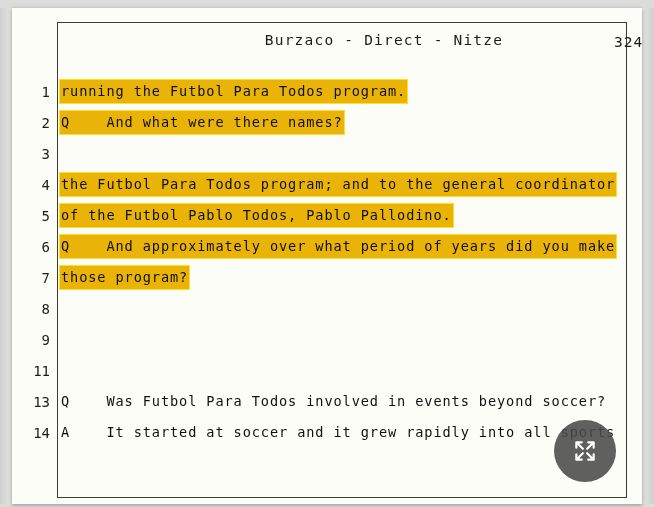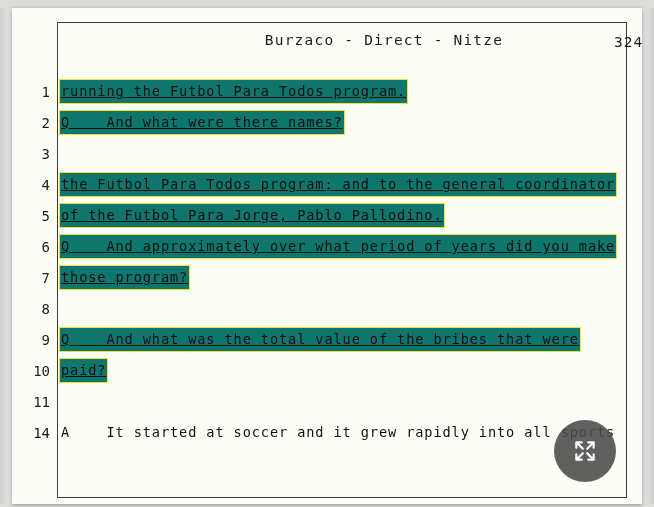--- a/index.html
+++ b/index.html
@@ -84,23 +84,22 @@
   }
   .line-text {
     font-size: 13.6px;
     letter-spacing: 0.9px;
     color: #101010;
     white-space: pre;
     line-height: 20px;
     padding: 1px 1px 2px 1px;
   }
   .hl {
-    background: #0f766e;
+    background: #eab308;
     box-shadow: 0 0 0 1px #fcdf2e;
-    text-decoration: underline;
   }
   
   .fab {
     position: absolute;
     right: 26px;
     bottom: 22px;
     width: 62px;
     height: 62px;
     border-radius: 50%;
     background: #4b4b4b;
@@ -165,43 +164,42 @@
         </div>
         <div class="line">
           <div class="line-no">3</div>
         </div>
         <div class="line">
           <div class="line-no">4</div>
           <div class="line-text hl">the Futbol Para Todos program; and to the general coordinator</div>
         </div>
         <div class="line">
           <div class="line-no">5</div>
-          <div class="line-text hl">of the Futbol Para Jorge, Pablo Pallodino.</div>
+          <div class="line-text hl">of the Futbol Pablo Todos, Pablo Pallodino.</div>
         </div>
         <div class="line">
           <div class="line-no">6</div>
           <div class="line-text hl">Q    And approximately over what period of years did you make</div>
         </div>
         <div class="line">
           <div class="line-no">7</div>
           <div class="line-text hl">those program?</div>
         </div>
         <div class="line">
           <div class="line-no">8</div>
         </div>
         <div class="line">
           <div class="line-no">9</div>
-          <div class="line-text hl">Q    And what was the total value of the bribes that were</div>
-        </div>
-        <div class="line">
-          <div class="line-no">10</div>
-          <div class="line-text hl">paid?</div>
         </div>
         <div class="line">
           <div class="line-no">11</div>
+        </div>
+        <div class="line">
+          <div class="line-no">13</div>
+          <div class="line-text">Q    Was Futbol Para Todos involved in events beyond soccer?</div>
         </div>
         <div class="line">
           <div class="line-no">14</div>
           <div class="line-text">A    It started at soccer and it grew rapidly into all sports</div>
         </div>
       </div>
 
     <button class="fab">
       <svg width="26" height="26" viewBox="0 0 24 24">
         <path d="M4 4 L10 10 M4 4 L4 9 M4 4 L9 4" stroke="#ffffff" stroke-width="2" fill="none" stroke-linecap="round"></path>

